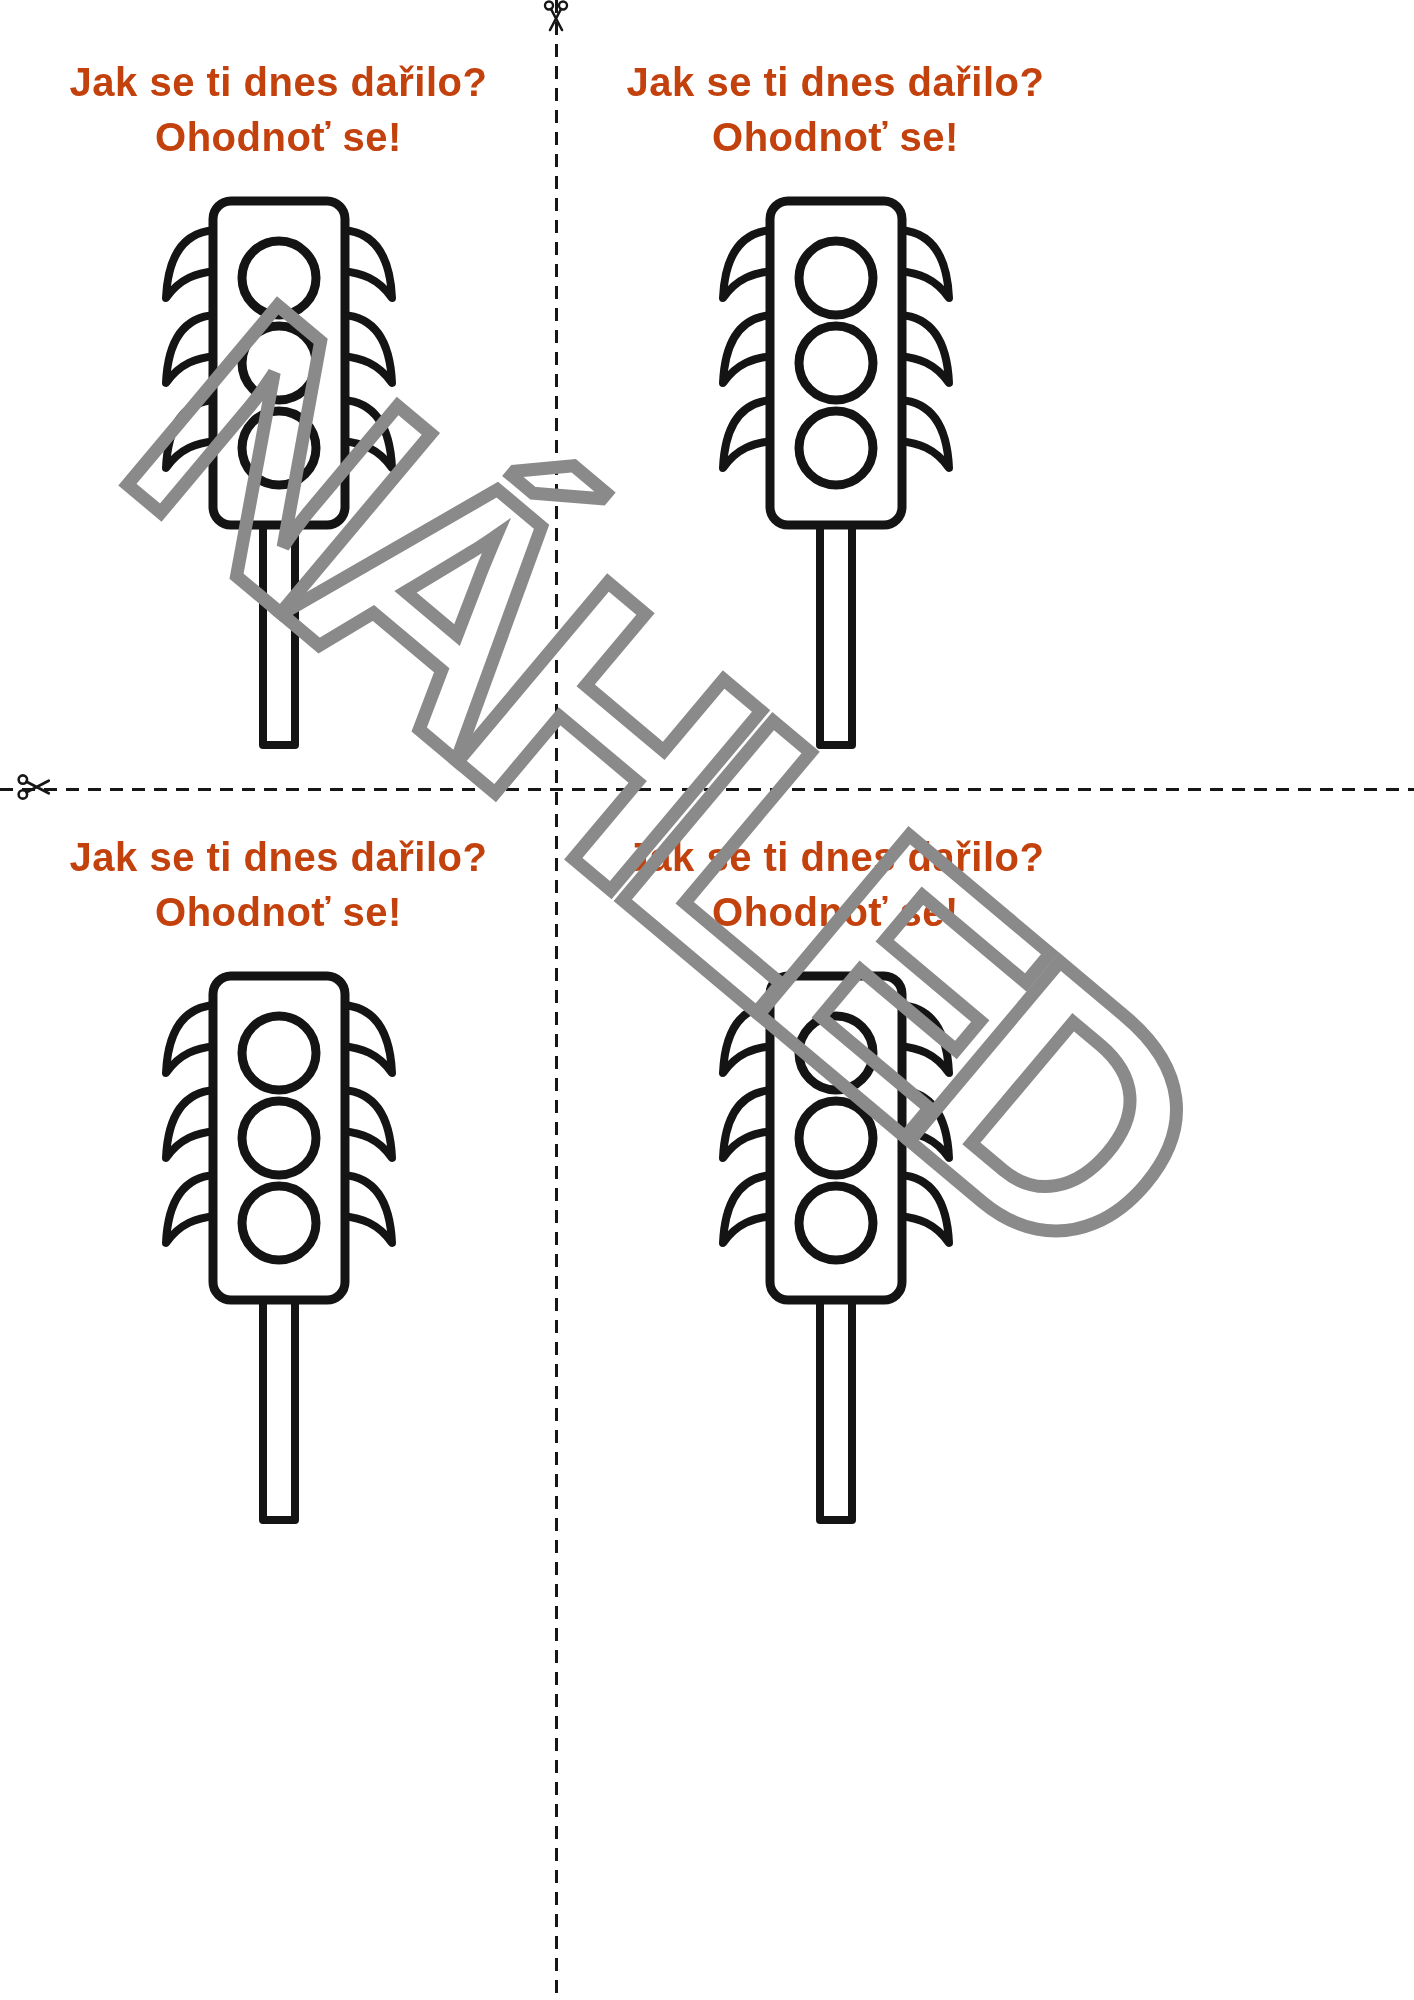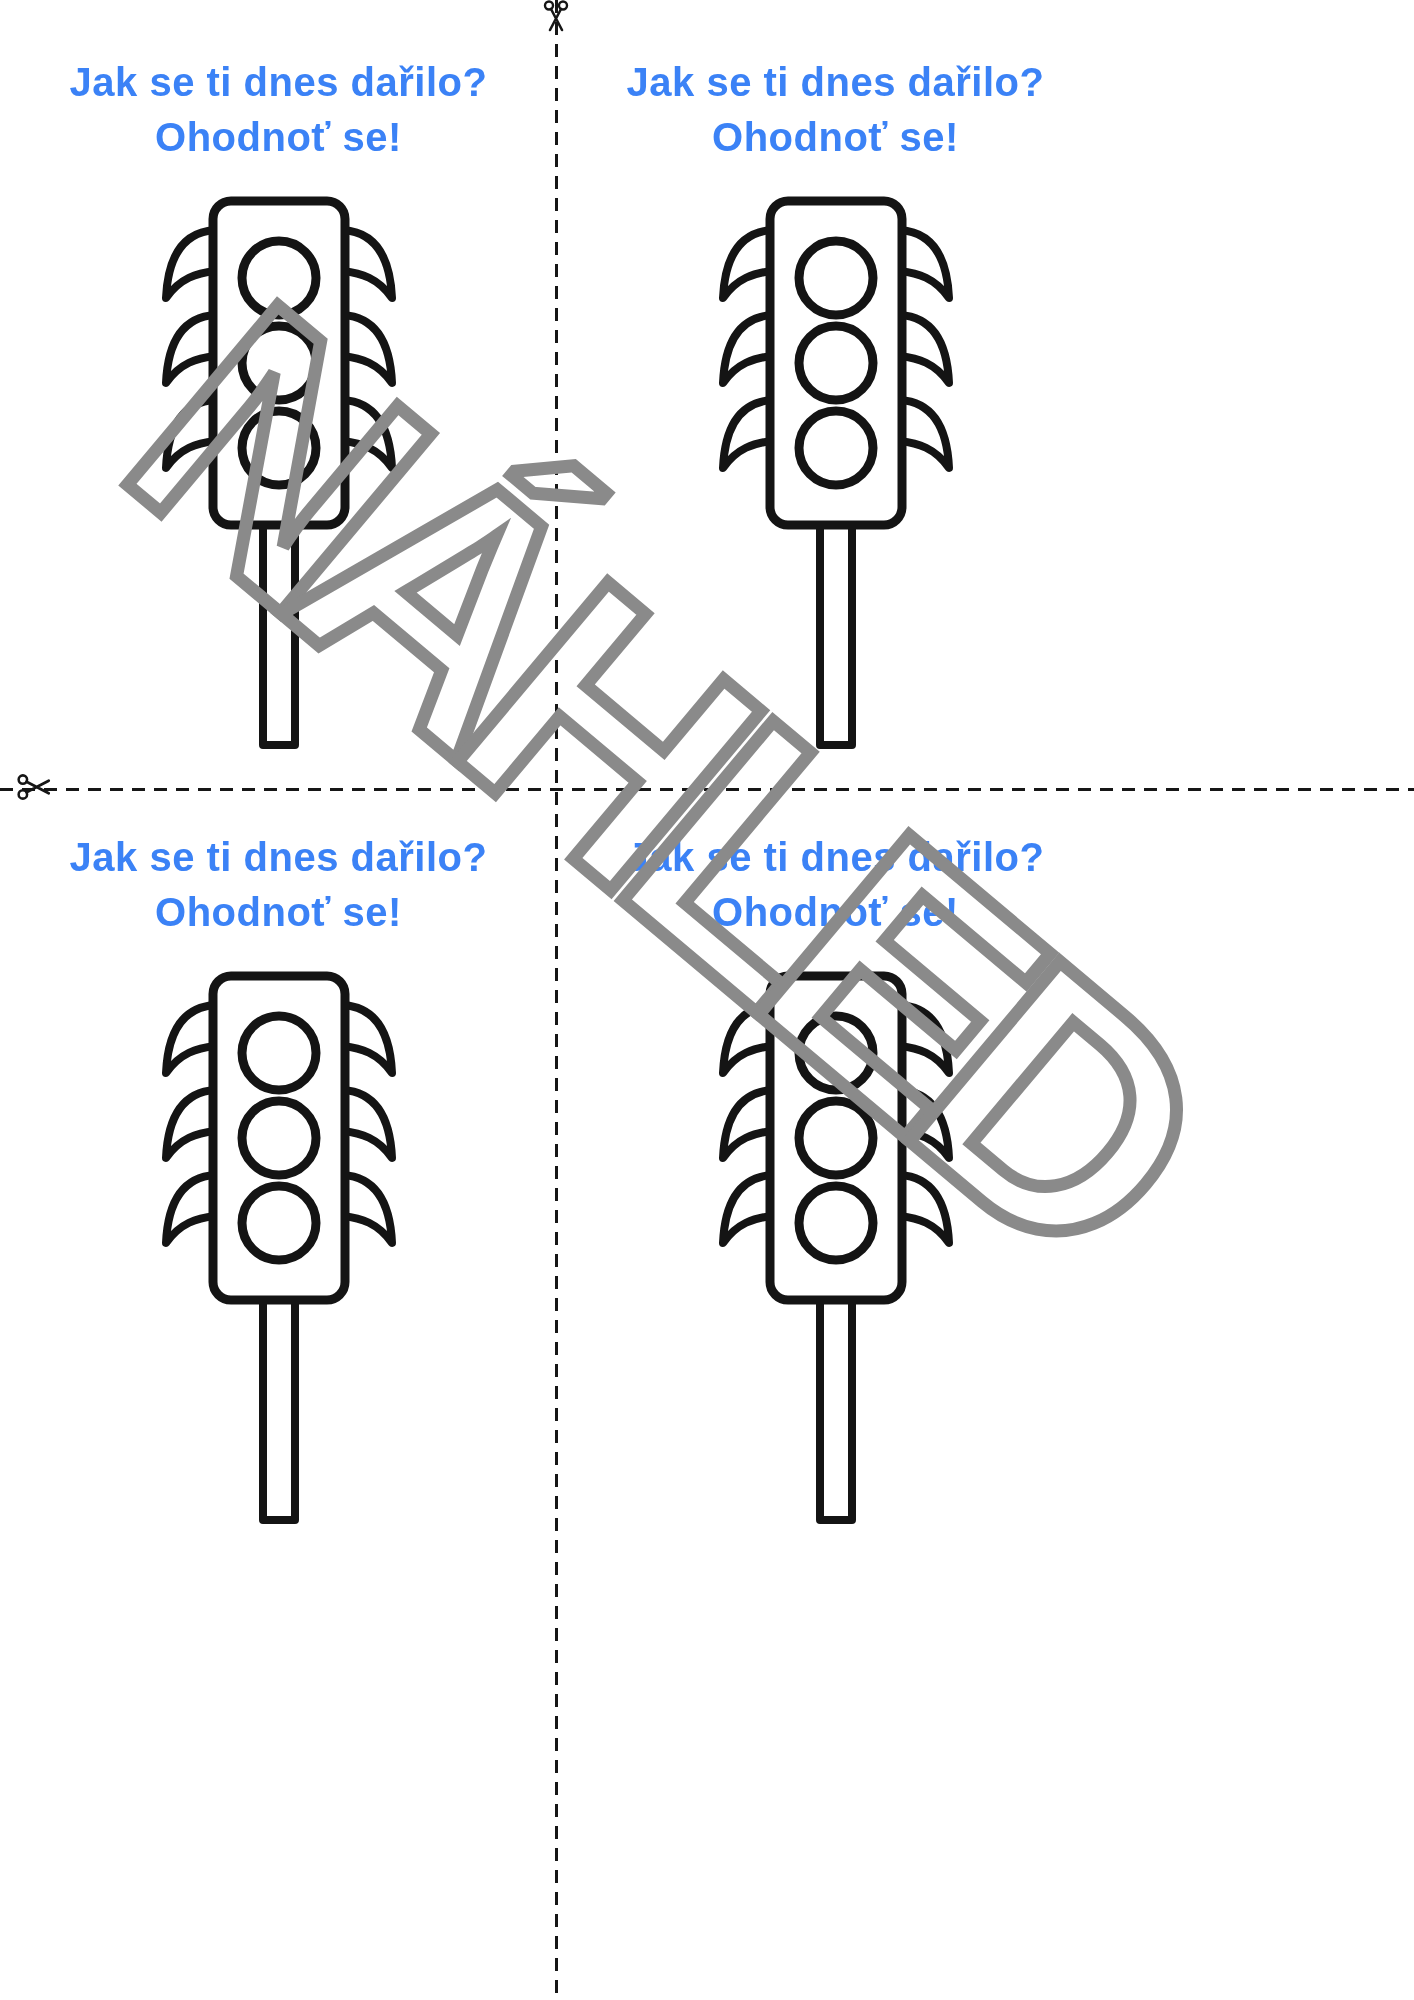--- a/index.html
+++ b/index.html
@@ -34,21 +34,21 @@
     .row-t { top: 0;     height: 790px;  }
     .row-b { top: 790px; height: 1210px; }
     .col-l { left: 0; }
     .col-r { left: 557px; }
     .row-t .titles { padding-top: 55px; }
     .row-b .titles { padding-top: 40px; }
     .title, .subtitle {
       font-size: 40px;
       font-weight: 700;
       line-height: 55px;
-      color: #3b82f6;
+      color: #c2410c;
       letter-spacing: 0.5px;
     }
     .light { margin-top: 28px; }
 
     
     .watermark {
       position: absolute; left: 0; top: 0;
       pointer-events: none;
     }
   </style>

